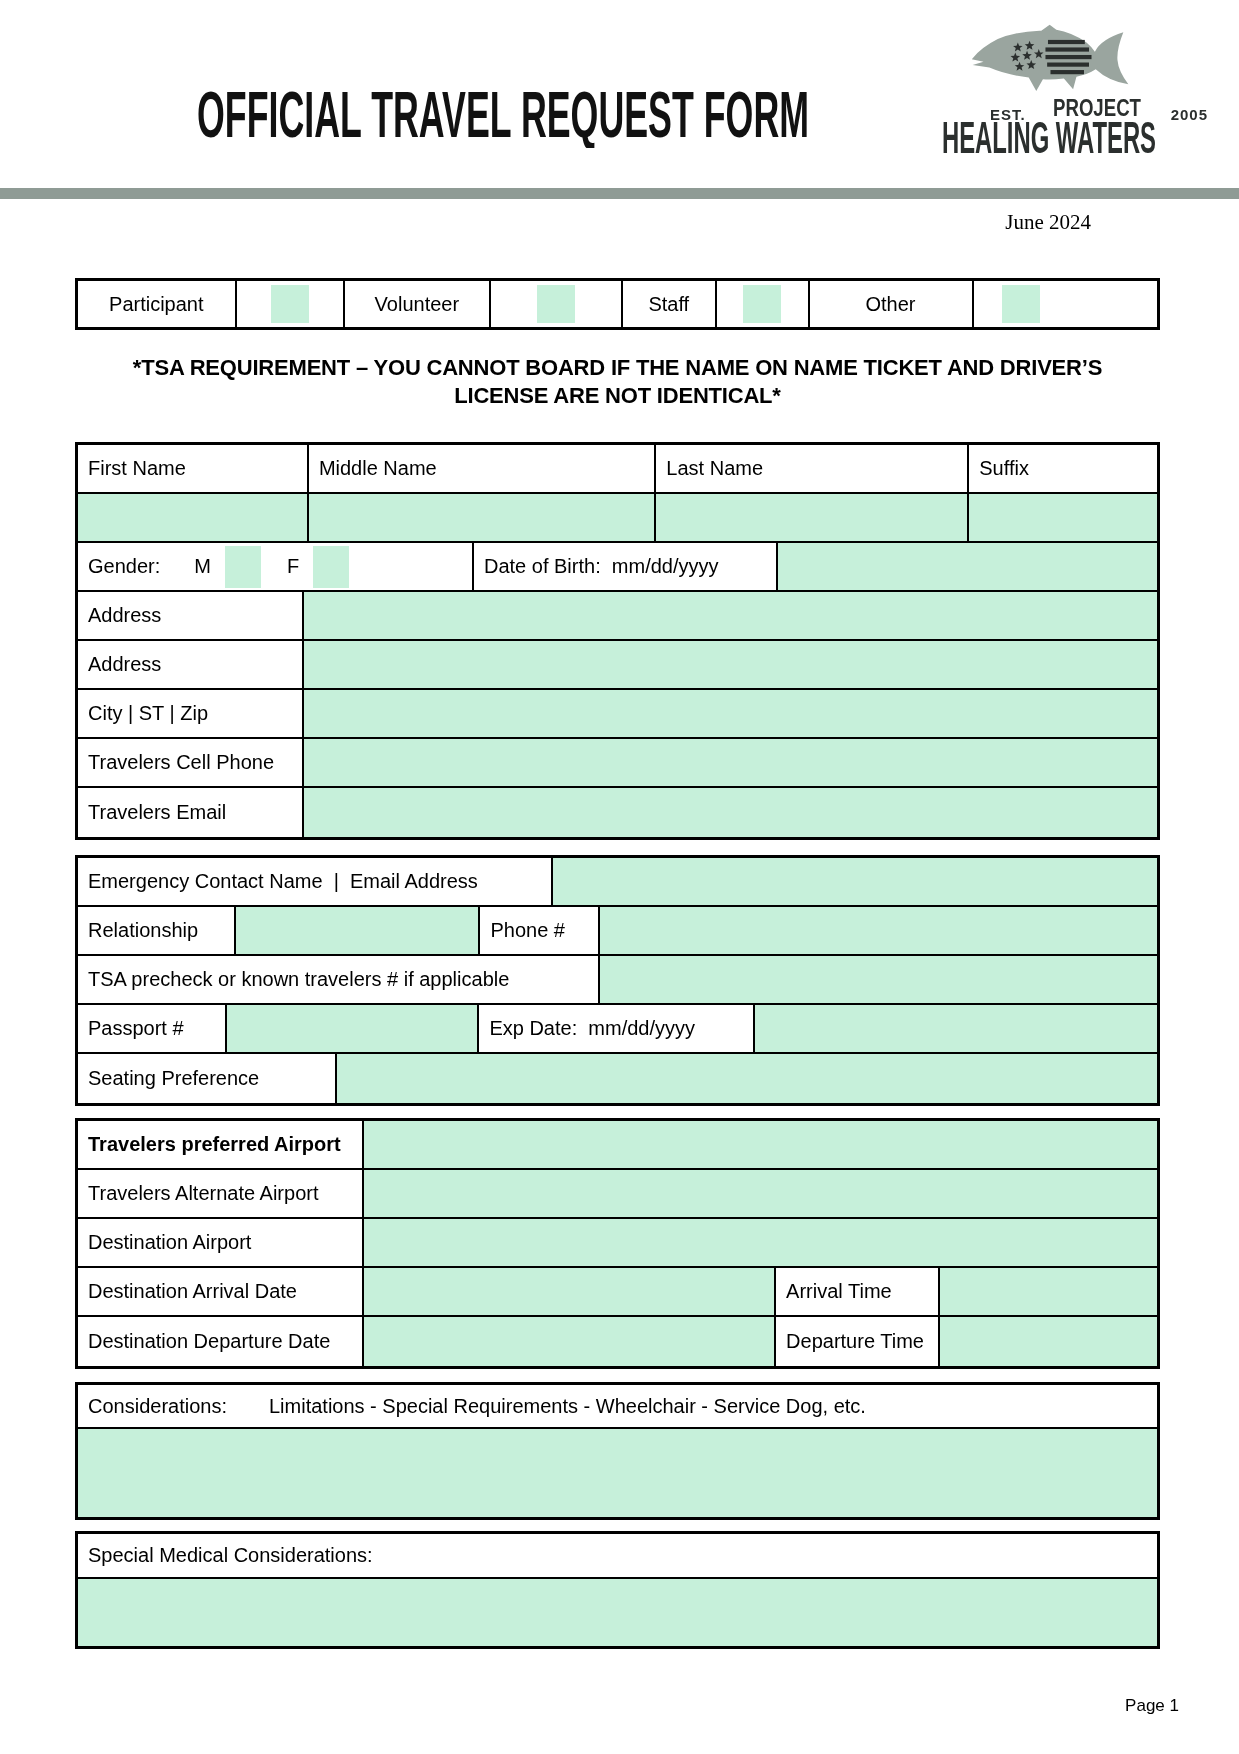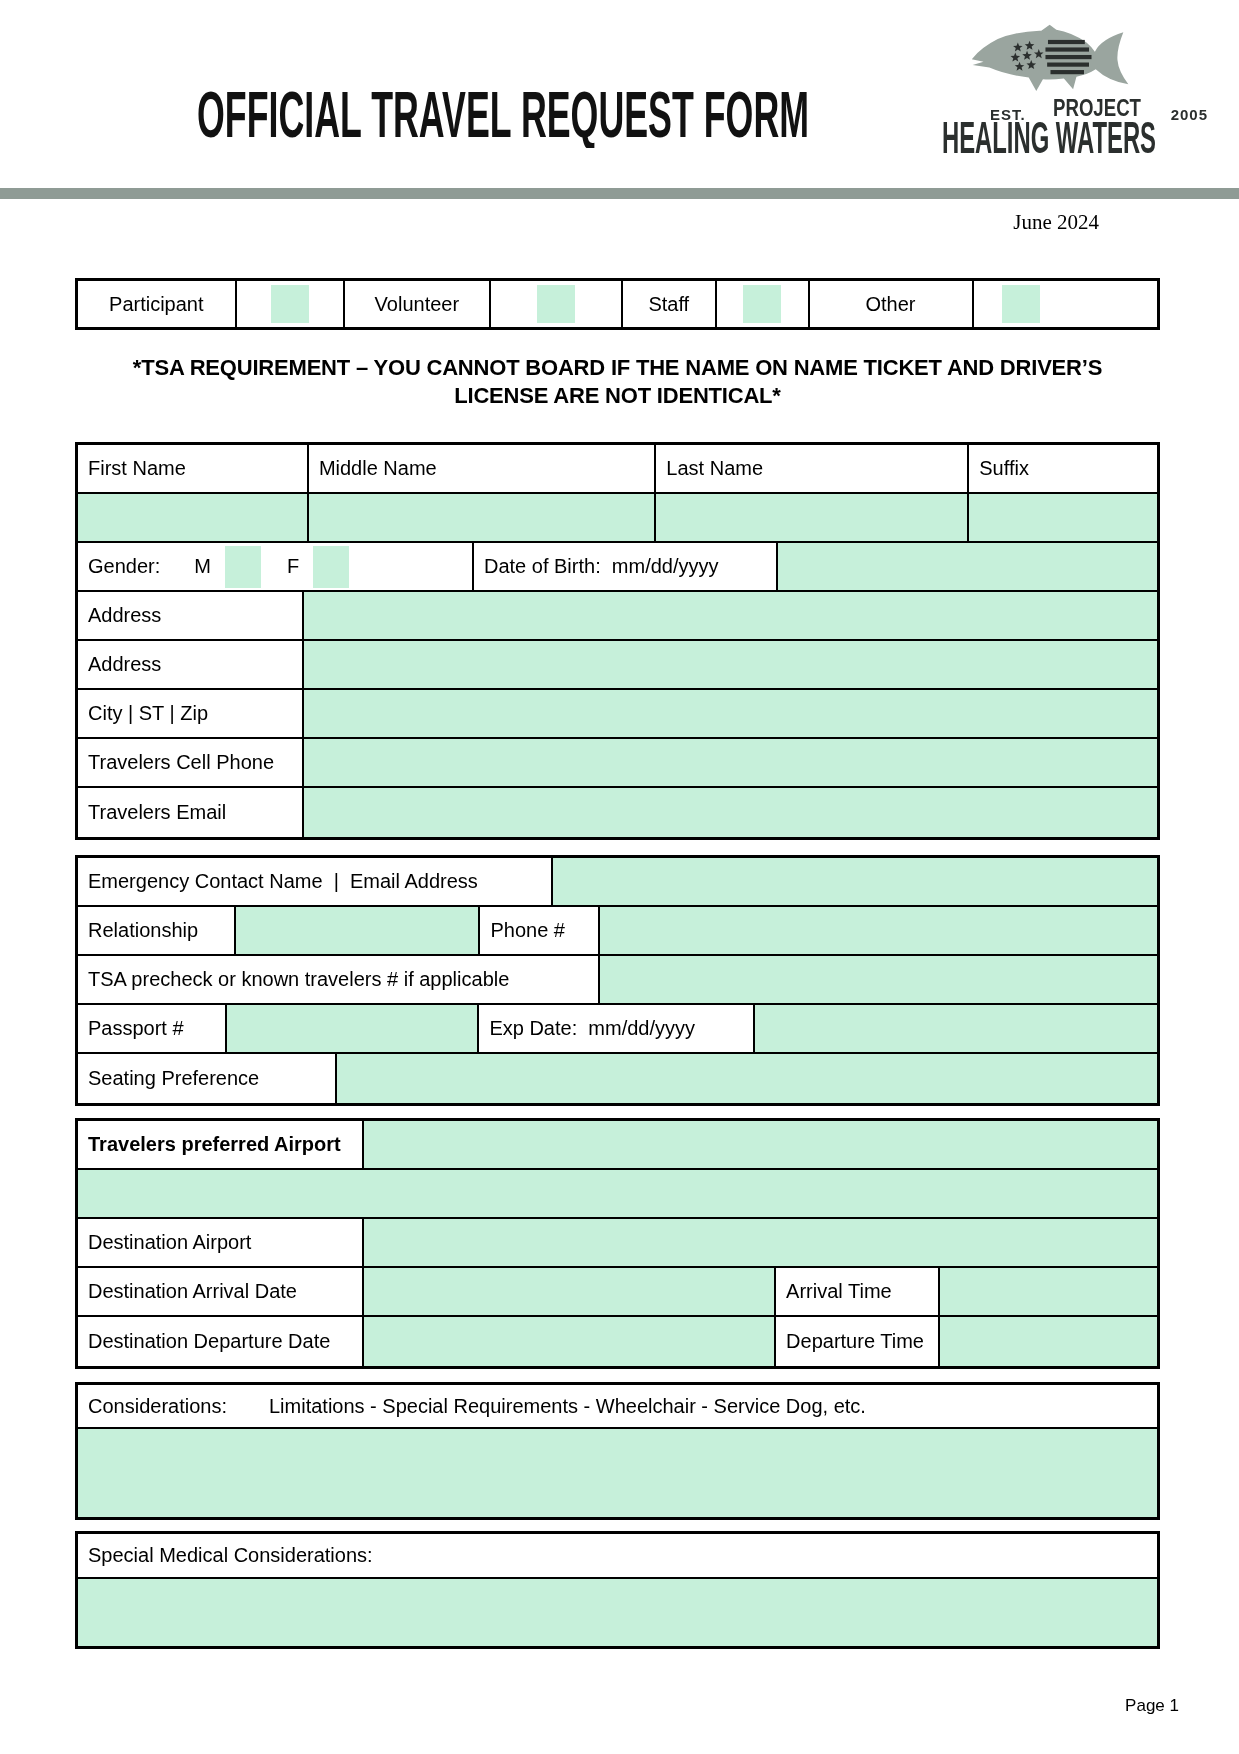--- a/index.html
+++ b/index.html
@@ -16,21 +16,21 @@
   }
   .pre{white-space:pre;}
   
   .title-svg{position:absolute;left:197px;top:88px;}
   .logo{position:absolute;left:942px;top:24px;width:218px;height:136px;}
   .logo-fish{position:absolute;left:26px;top:0;}
   .logo-line{position:absolute;left:9px;top:74px;width:218px;display:flex;justify-content:space-between;align-items:baseline;margin-left:39px;}
   .logo-est,.logo-year{font-size:15px;font-weight:bold;color:var(--dark);letter-spacing:1px;}
   .logo-name{position:absolute;left:0;top:96px;}
   .gray-bar{position:absolute;left:0;top:188px;width:1239px;height:11px;background:var(--bar);}
-  .rev-date{position:absolute;right:140px;top:210px;font-family:"Liberation Serif",serif;font-size:21px;}
+  .rev-date{position:absolute;right:148px;top:210px;font-family:"Liberation Serif",serif;font-size:21px;}
   
   .tsa{position:absolute;left:75px;top:354px;width:1085px;text-align:center;font-weight:bold;font-size:22px;line-height:28px;letter-spacing:-0.2px;}
   
   .tbl{position:absolute;left:75px;width:1085px;border:3px solid var(--border);background:#fff;box-sizing:border-box;}
   .trow{display:flex;height:49px;border-bottom:2px solid var(--border);box-sizing:border-box;}
   .trow:last-child{border-bottom:none;}
   .tcell{border-right:2px solid var(--border);box-sizing:border-box;display:flex;align-items:center;padding:0 10px;font-size:20px;overflow:hidden;}
   .tcell:last-child{border-right:none;}
   .green{background:var(--hl);}
   .center{justify-content:center;padding:0;}
@@ -185,20 +185,21 @@
       <div class="tcell green" style="flex:1;"></div>
     </div>
   </div>
 
   <div class="tbl" style="top:1118px;">
     <div class="trow">
       <div class="tcell" style="width:26.5%;font-weight:bold;">Travelers preferred Airport</div>
       <div class="tcell green" style="flex:1;"></div>
     </div>
     <div class="trow">
+      <div class="tcell" style="width:26.5%;">Travelers Alternate Airport</div>
       <div class="tcell green" style="flex:1;"></div>
     </div>
     <div class="trow">
       <div class="tcell" style="width:26.5%;">Destination Airport</div>
       <div class="tcell green" style="flex:1;"></div>
     </div>
     <div class="trow">
       <div class="tcell" style="width:26.5%;">Destination Arrival Date</div>
       <div class="tcell green" style="width:38.2%;"></div>
       <div class="tcell" style="width:15.2%;">Arrival Time</div>

